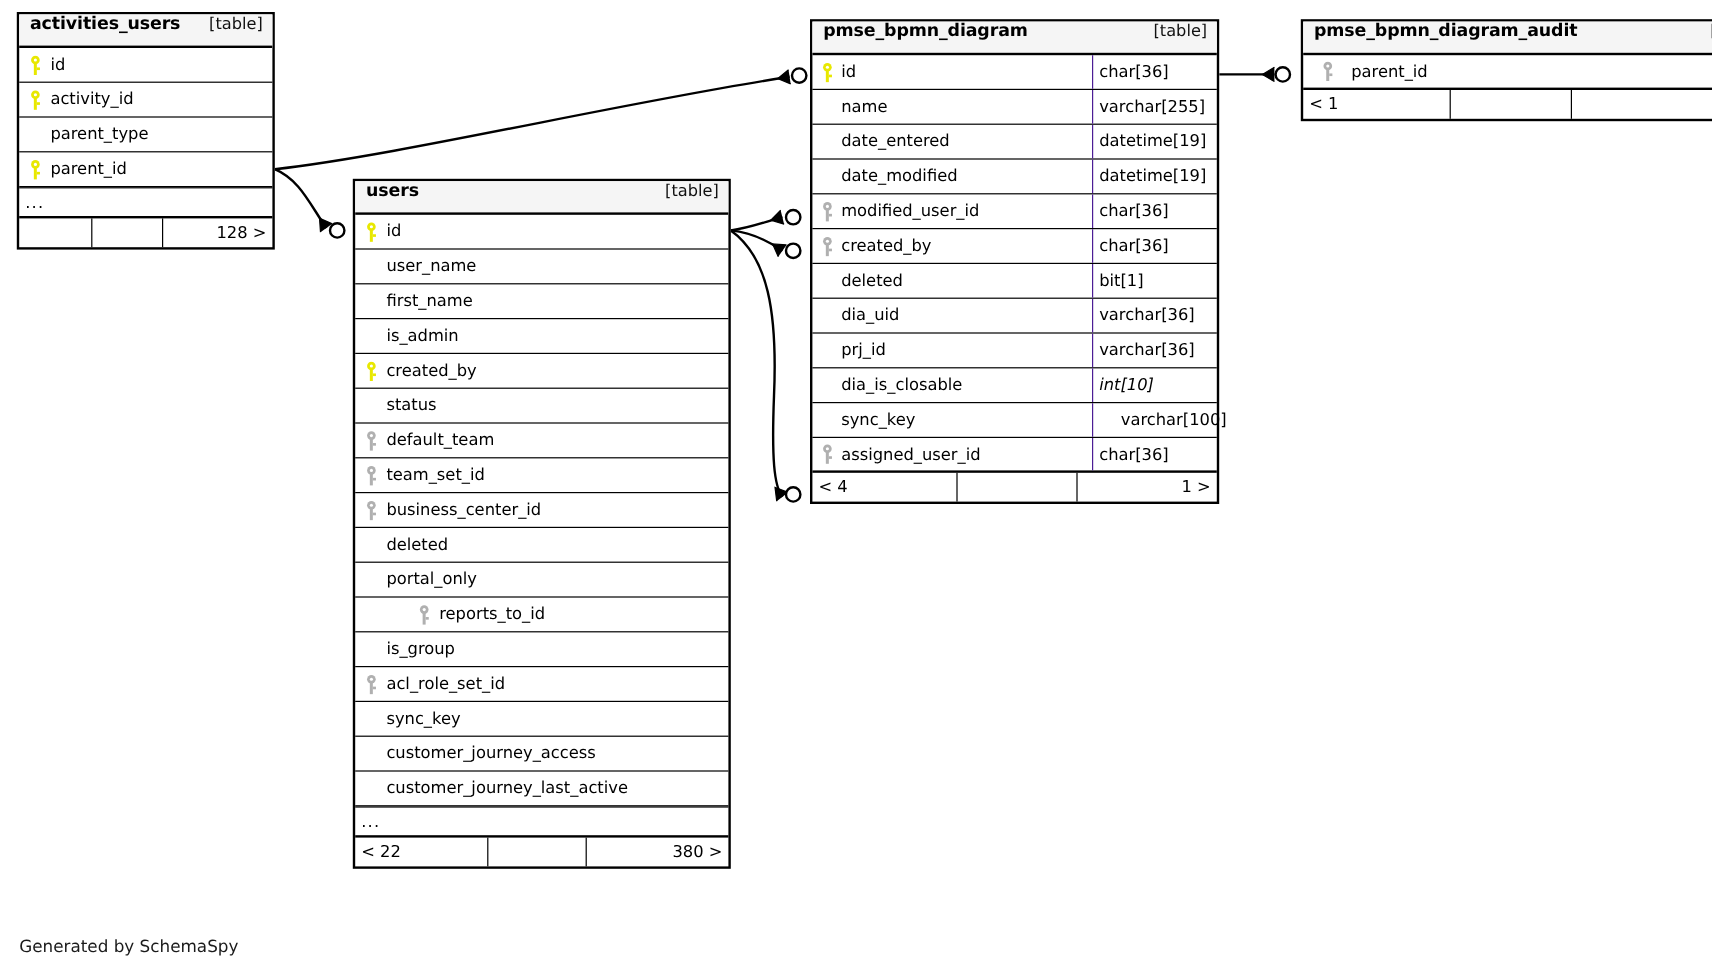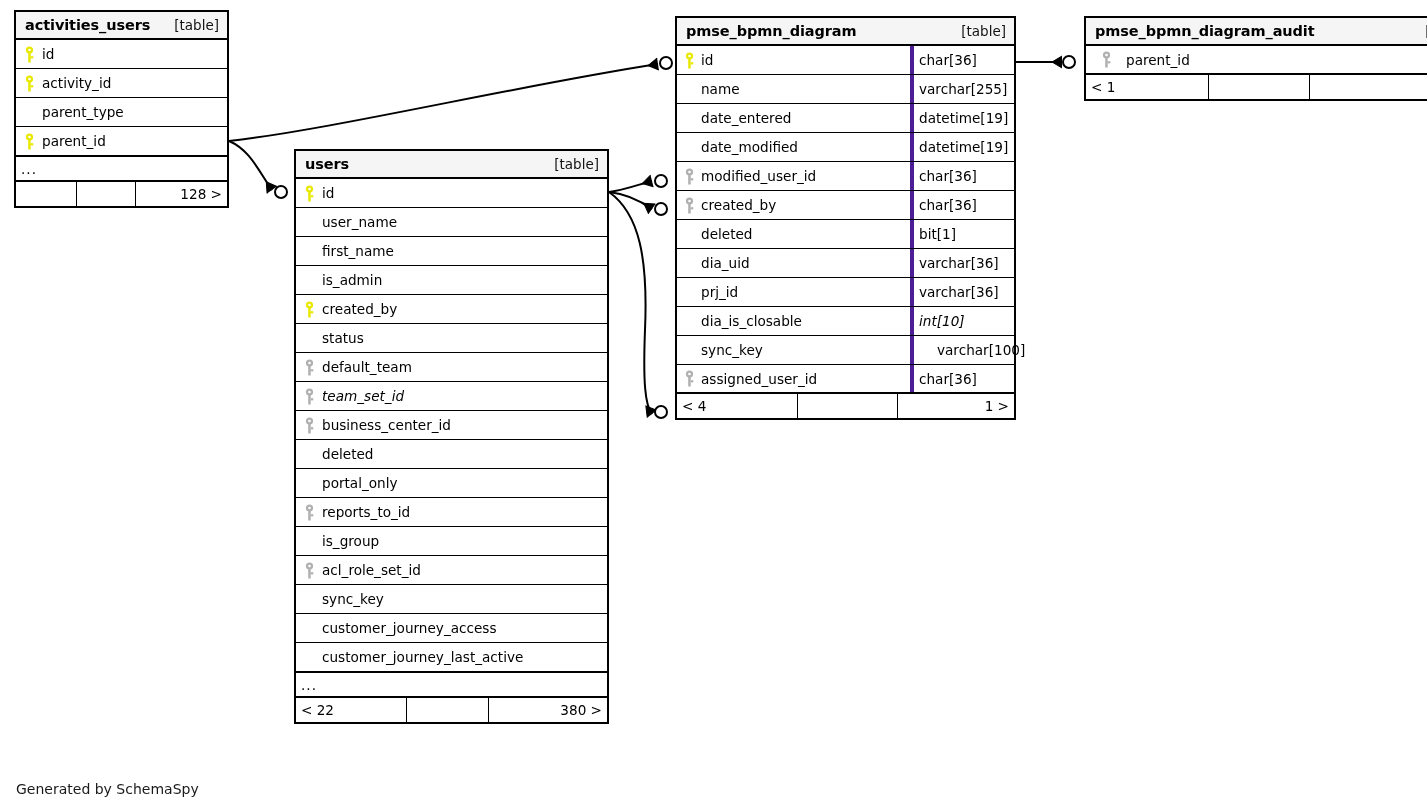--- a/index.html
+++ b/index.html
@@ -40,21 +40,21 @@
     background: #ffffff;
     z-index: 2;
   }
 
   .table-header {
     box-sizing: border-box;
     background: #f5f5f5;
     border-bottom: 2px solid #000000;
     height: 28px;
     display: flex;
-    align-items: center;
+    align-items: flex-start;
     justify-content: space-between;
     padding: 0 8px 0 9px;
     white-space: nowrap;
   }
   .table-title {
     font-weight: bold;
     font-size: 14.5px;
     letter-spacing: -0.1px;
   }
   .table-tag {
@@ -81,21 +81,21 @@
     position: relative;
     overflow: hidden;
     white-space: nowrap;
     font-size: 13.6px;
   }
   .col-type {
     box-sizing: border-box;
     flex: 0 0 auto;
     display: flex;
     align-items: center;
-    border-left: 4px solid #4c1d95;
+    border-left: 1px solid #4c1d95;
     padding-left: 5px;
     font-size: 13.6px;
     white-space: nowrap;
   }
 
   .key-slot {
     flex: 0 0 auto;
     display: flex;
     align-items: center;
     justify-content: center;
@@ -314,21 +314,21 @@
                   <rect x="4.2" y="4" width="2.5" height="12.5"></rect>
                   <rect x="6.7" y="10.2" width="2.6" height="2.2"></rect>
                   <circle cx="5.5" cy="4" r="1.3" fill="#ffffff"></circle>
                 </g>
               </svg>
             </span>
             <span class="col-label">default_team</span>
           </div>
         </div>
         <div class="col-row">
-          <div class="col-name" style="flex: 1 1 auto; font-style: italic;">
+          <div class="col-name" style="flex: 1 1 auto;">
             <span class="key-slot" style="width: 26px;">
               <svg width="11" height="17" viewBox="0 0 11 17" class="key-icon">
                 <g fill="#b0b0b0">
                   <circle cx="5.5" cy="4" r="3.6"></circle>
                   <rect x="4.2" y="4" width="2.5" height="12.5"></rect>
                   <rect x="6.7" y="10.2" width="2.6" height="2.2"></rect>
                   <circle cx="5.5" cy="4" r="1.3" fill="#ffffff"></circle>
                 </g>
               </svg>
             </span>
@@ -356,21 +356,21 @@
             <span class="col-label">deleted</span>
           </div>
         </div>
         <div class="col-row">
           <div class="col-name" style="flex: 1 1 auto;">
             <span class="key-slot" style="width: 26px;"></span>
             <span class="col-label">portal_only</span>
           </div>
         </div>
         <div class="col-row">
-          <div class="col-name" style="flex: 1 1 auto;">
+          <div class="col-name" style="flex: 1 1 auto; padding-left: 44px;">
             <span class="key-slot" style="width: 26px;">
               <svg width="11" height="17" viewBox="0 0 11 17" class="key-icon">
                 <g fill="#b0b0b0">
                   <circle cx="5.5" cy="4" r="3.6"></circle>
                   <rect x="4.2" y="4" width="2.5" height="12.5"></rect>
                   <rect x="6.7" y="10.2" width="2.6" height="2.2"></rect>
                   <circle cx="5.5" cy="4" r="1.3" fill="#ffffff"></circle>
                 </g>
               </svg>
             </span>

